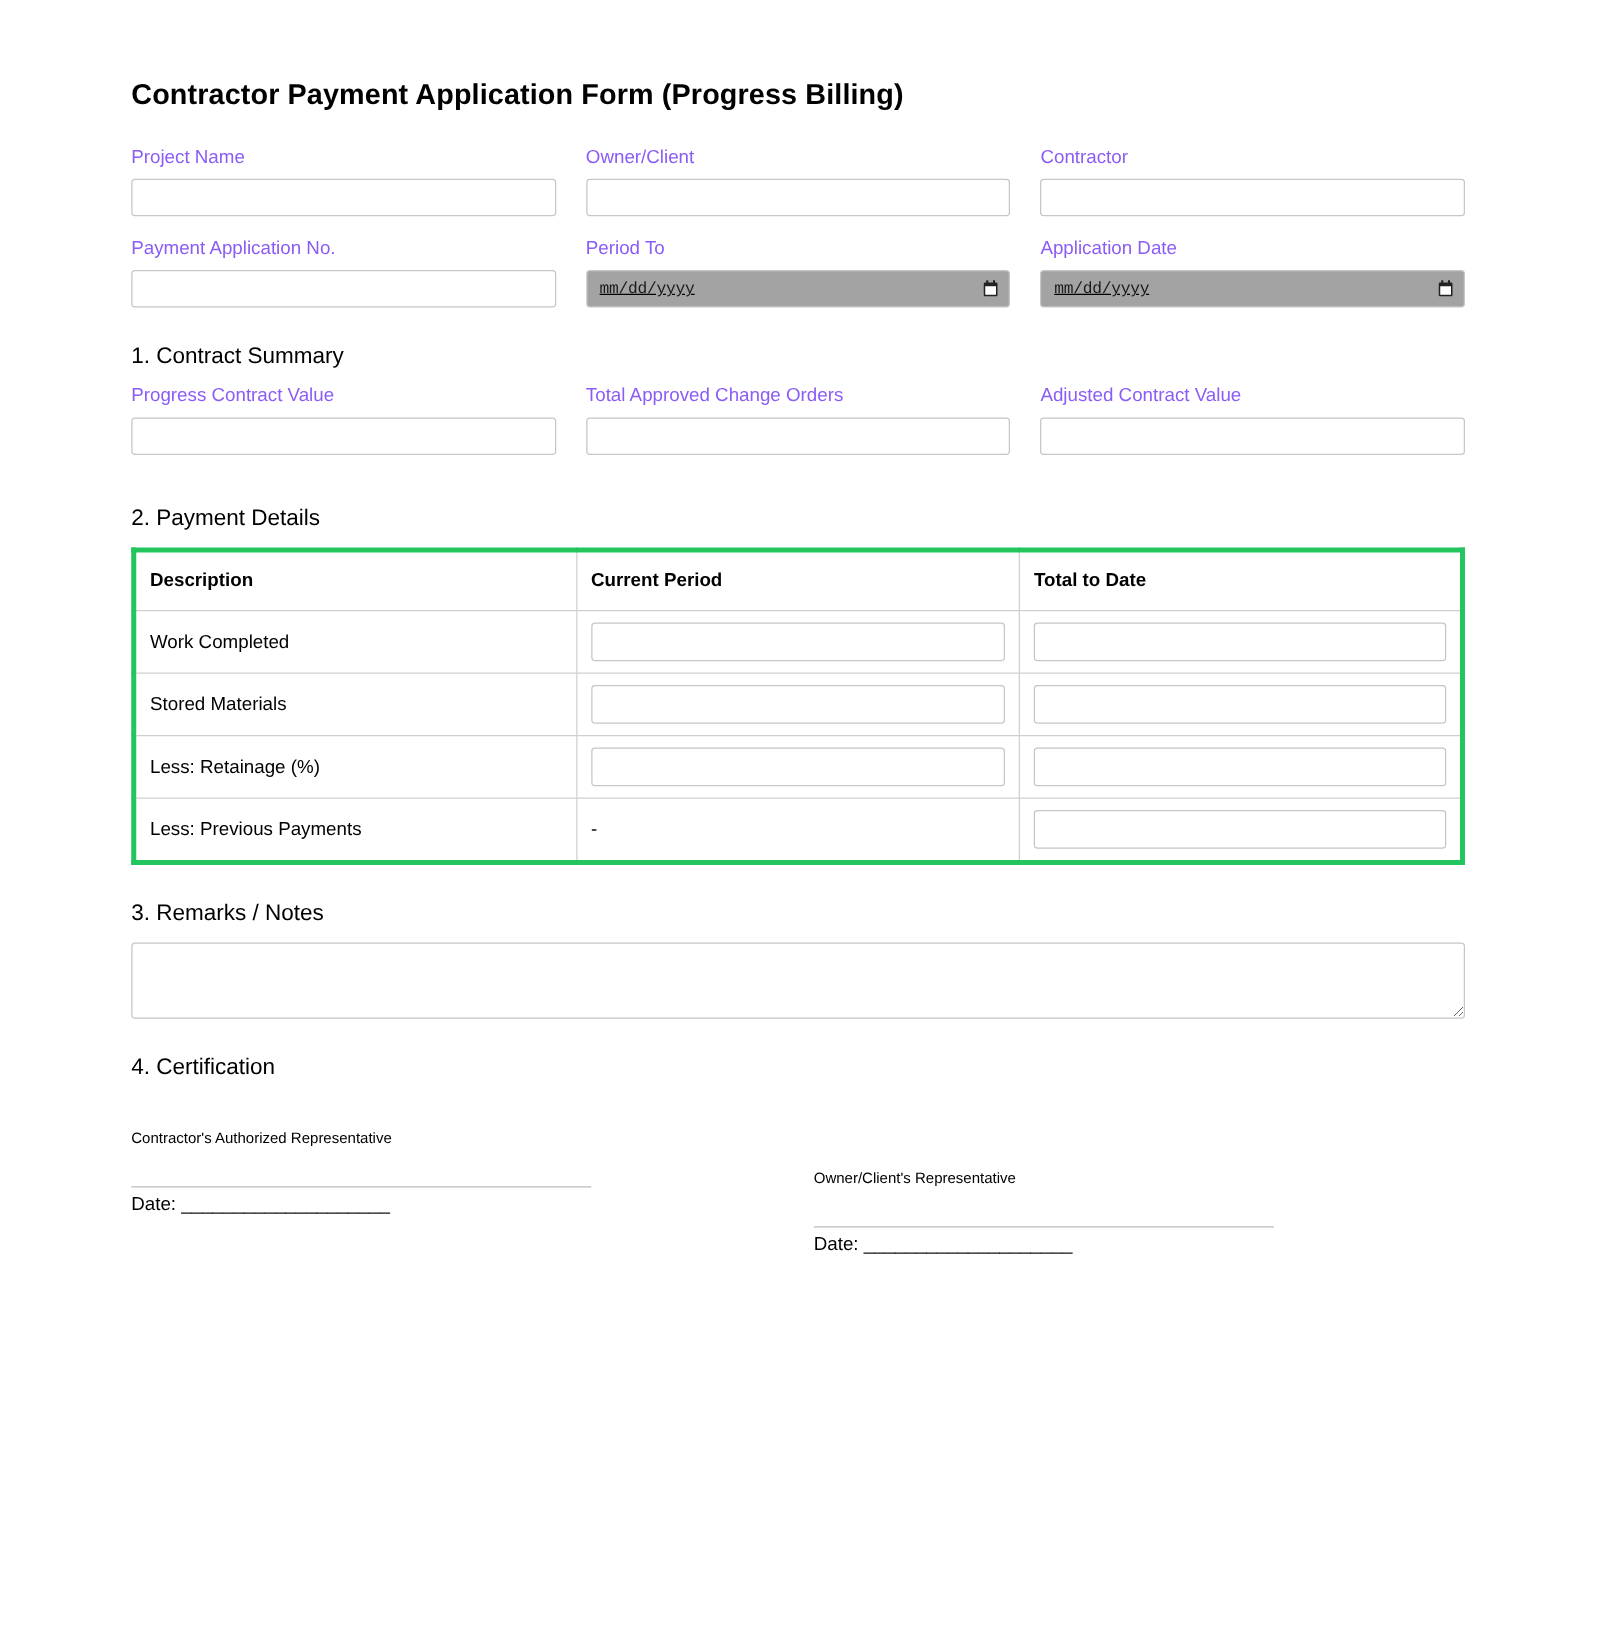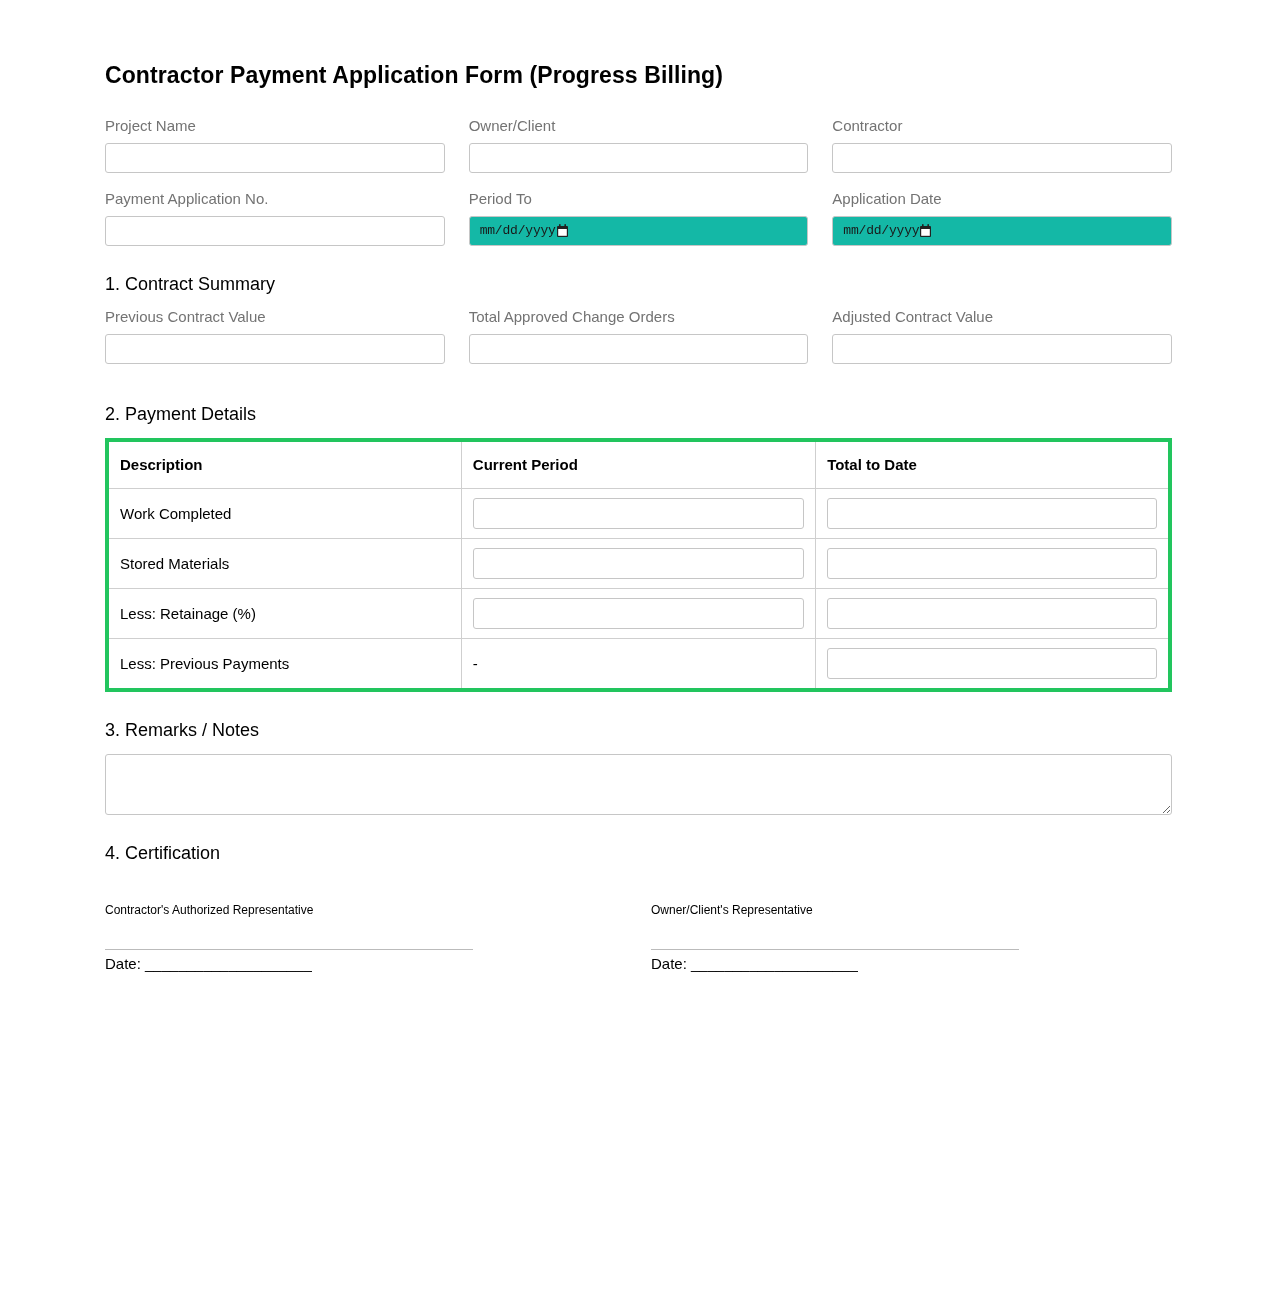--- a/index.html
+++ b/index.html
@@ -32,46 +32,47 @@
   }
   .field {
     flex: 1 1 0;
     min-width: 0;
   }
   .field-label {
     display: block;
     font-size: 15px;
     line-height: 18px;
     margin-bottom: 8px;
-    color: #737373;
+    color: #8b5cf6;
   }
   .txt-input {
     display: block;
     width: 100%;
     height: 30px;
     border: 1px solid #c6c6c6;
     border-radius: 3px;
     background: #fff;
     font-family: "Liberation Sans", sans-serif;
     font-size: 14px;
     padding: 2px 8px;
     color: #000;
     outline: none;
   }
   .date-input {
     display: flex;
     align-items: center;
-    justify-content: flex-start;
+    justify-content: space-between;
     width: 100%;
     height: 30px;
     border: 1px solid #c6c6c6;
     border-radius: 3px;
-    background: #14b8a6;
+    background: #a3a3a3;
     padding: 0 8px 0 10px;
     cursor: text;
+    text-decoration: underline;
   }
   .date-ph {
     font-family: "Liberation Mono", monospace;
     font-size: 13px;
     letter-spacing: -0.2px;
     color: #1a1a1a;
     white-space: nowrap;
   }
   .cal-icon {
     width: 13px;
@@ -139,21 +140,21 @@
     font-size: 15px;
     line-height: 21px;
     margin: 12px 0 0 0;
     max-width: 1060px;
   }
   .sig-row {
     display: flex;
     margin-top: 37px;
   }
   .sig-block { width: 368px; }
-  .sig-block + .sig-block { margin-left: 178px; }
+  .sig-block + .sig-block { margin-left: 178px; margin-top: 32px; }
   .sig-role {
     font-size: 12px;
     line-height: 18px;
   }
   .sig-line {
     margin-top: 30px;
     border-top: 1px solid #bbbbbb;
     height: 0;
   }
   .sig-date {
@@ -212,21 +213,21 @@
           <rect x="3" y="0.2" width="1.6" height="2.6" fill="#222"></rect>
           <rect x="8.4" y="0.2" width="1.6" height="2.6" fill="#222"></rect>
         </svg>
       </div>
     </div>
   </div>
 
   <h2 class="section-title">1. Contract Summary</h2>
   <div class="row3">
     <div class="field">
-      <label class="field-label">Previous Contract Value</label>
+      <label class="field-label">Progress Contract Value</label>
       <input class="txt-input" type="text" value="" placeholder="" style="">
     </div>
     <div class="field">
       <label class="field-label">Total Approved Change Orders</label>
       <input class="txt-input" type="text" value="" placeholder="" style="">
     </div>
     <div class="field">
       <label class="field-label">Adjusted Contract Value</label>
       <input class="txt-input" type="text" value="" placeholder="" style="">
     </div>

